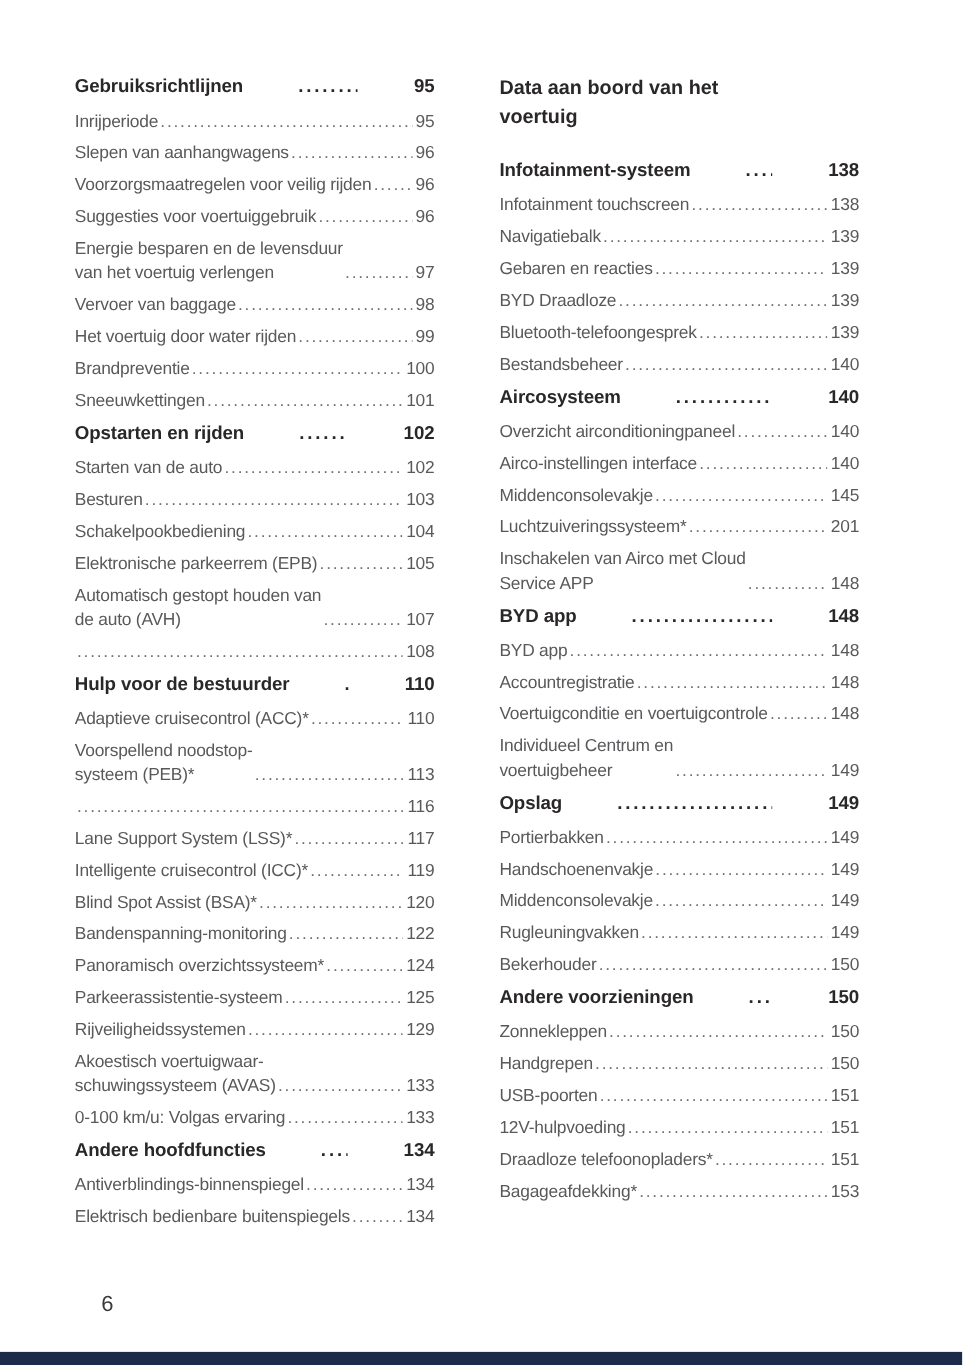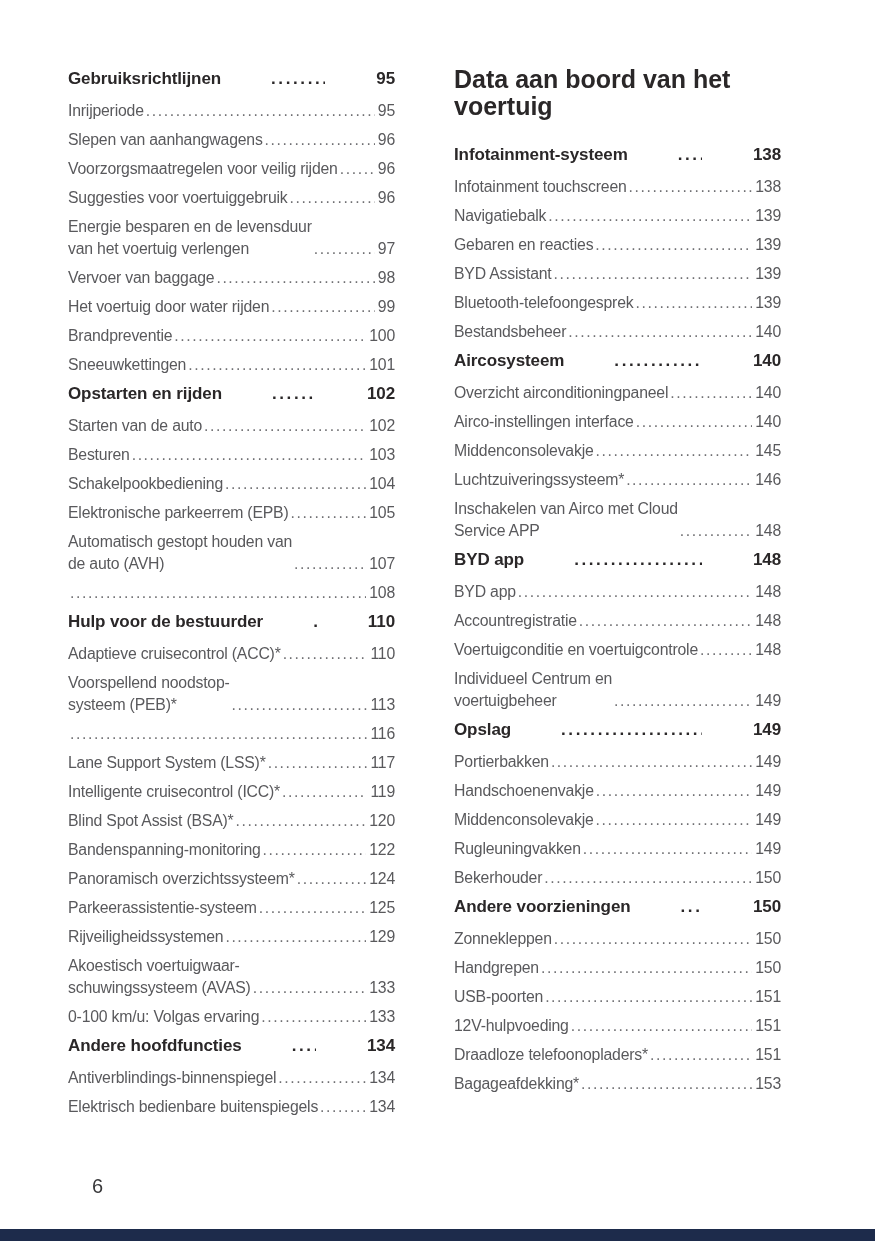--- a/index.html
+++ b/index.html
@@ -14,21 +14,21 @@
   .columns {
     display: flex;
     gap: 59px;
     padding: 66px 94px 0 68px;
     box-sizing: border-box;
   }
   .col { width: 327px; flex: 0 0 327px; }
 
   .section-heading {
     margin: 0 0 24px 0;
-    font-size: 25px;
+    font-size: 18px;
     line-height: 27px;
     font-weight: 700;
     color: #2a2728;
     white-space: pre;
     letter-spacing: 0;
   }
 
   .toc-row {
     display: flex;
     align-items: flex-end;
@@ -278,21 +278,21 @@
     <span class="toc-label">Navigatiebalk</span>
     <span class="toc-leader"></span>
     <span class="toc-page">139</span>
   </div>
         <div class="toc-row">
     <span class="toc-label">Gebaren en reacties</span>
     <span class="toc-leader"></span>
     <span class="toc-page">139</span>
   </div>
         <div class="toc-row">
-    <span class="toc-label">BYD Assistant</span>
+    <span class="toc-label">BYD Draadloze</span>
     <span class="toc-leader"></span>
     <span class="toc-page">139</span>
   </div>
         <div class="toc-row">
     <span class="toc-label">Bluetooth-telefoongesprek</span>
     <span class="toc-leader"></span>
     <span class="toc-page">139</span>
   </div>
         <div class="toc-row">
     <span class="toc-label">Bestandsbeheer</span>
@@ -315,21 +315,21 @@
     <span class="toc-page">140</span>
   </div>
         <div class="toc-row">
     <span class="toc-label">Middenconsolevakje</span>
     <span class="toc-leader"></span>
     <span class="toc-page">145</span>
   </div>
         <div class="toc-row">
     <span class="toc-label">Luchtzuiveringssysteem*</span>
     <span class="toc-leader"></span>
-    <span class="toc-page">146</span>
+    <span class="toc-page">201</span>
   </div>
         <div class="toc-row">
     <span class="toc-label">Inschakelen van Airco met Cloud
 Service APP</span>
     <span class="toc-leader"></span>
     <span class="toc-page">148</span>
   </div>
         <div class="toc-row bold">
     <span class="toc-label">BYD app</span>
     <span class="toc-leader"></span>

